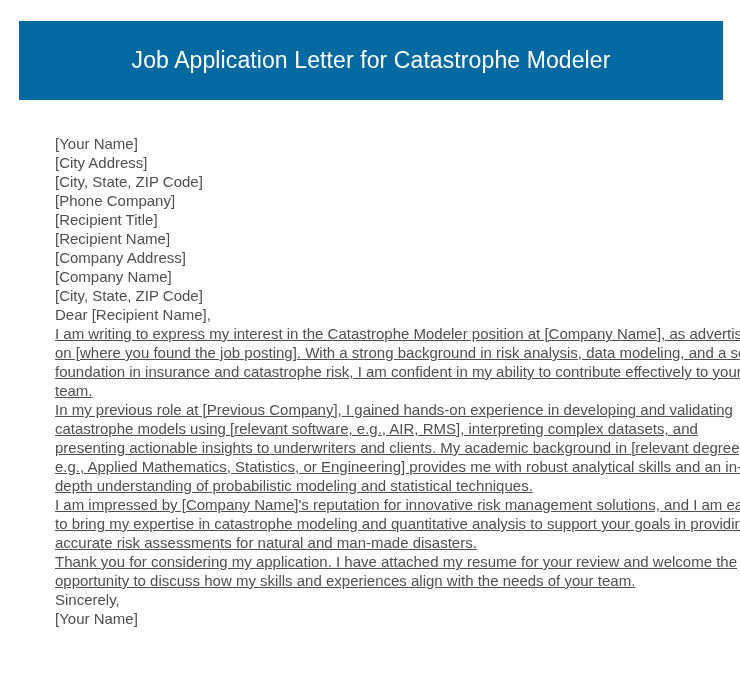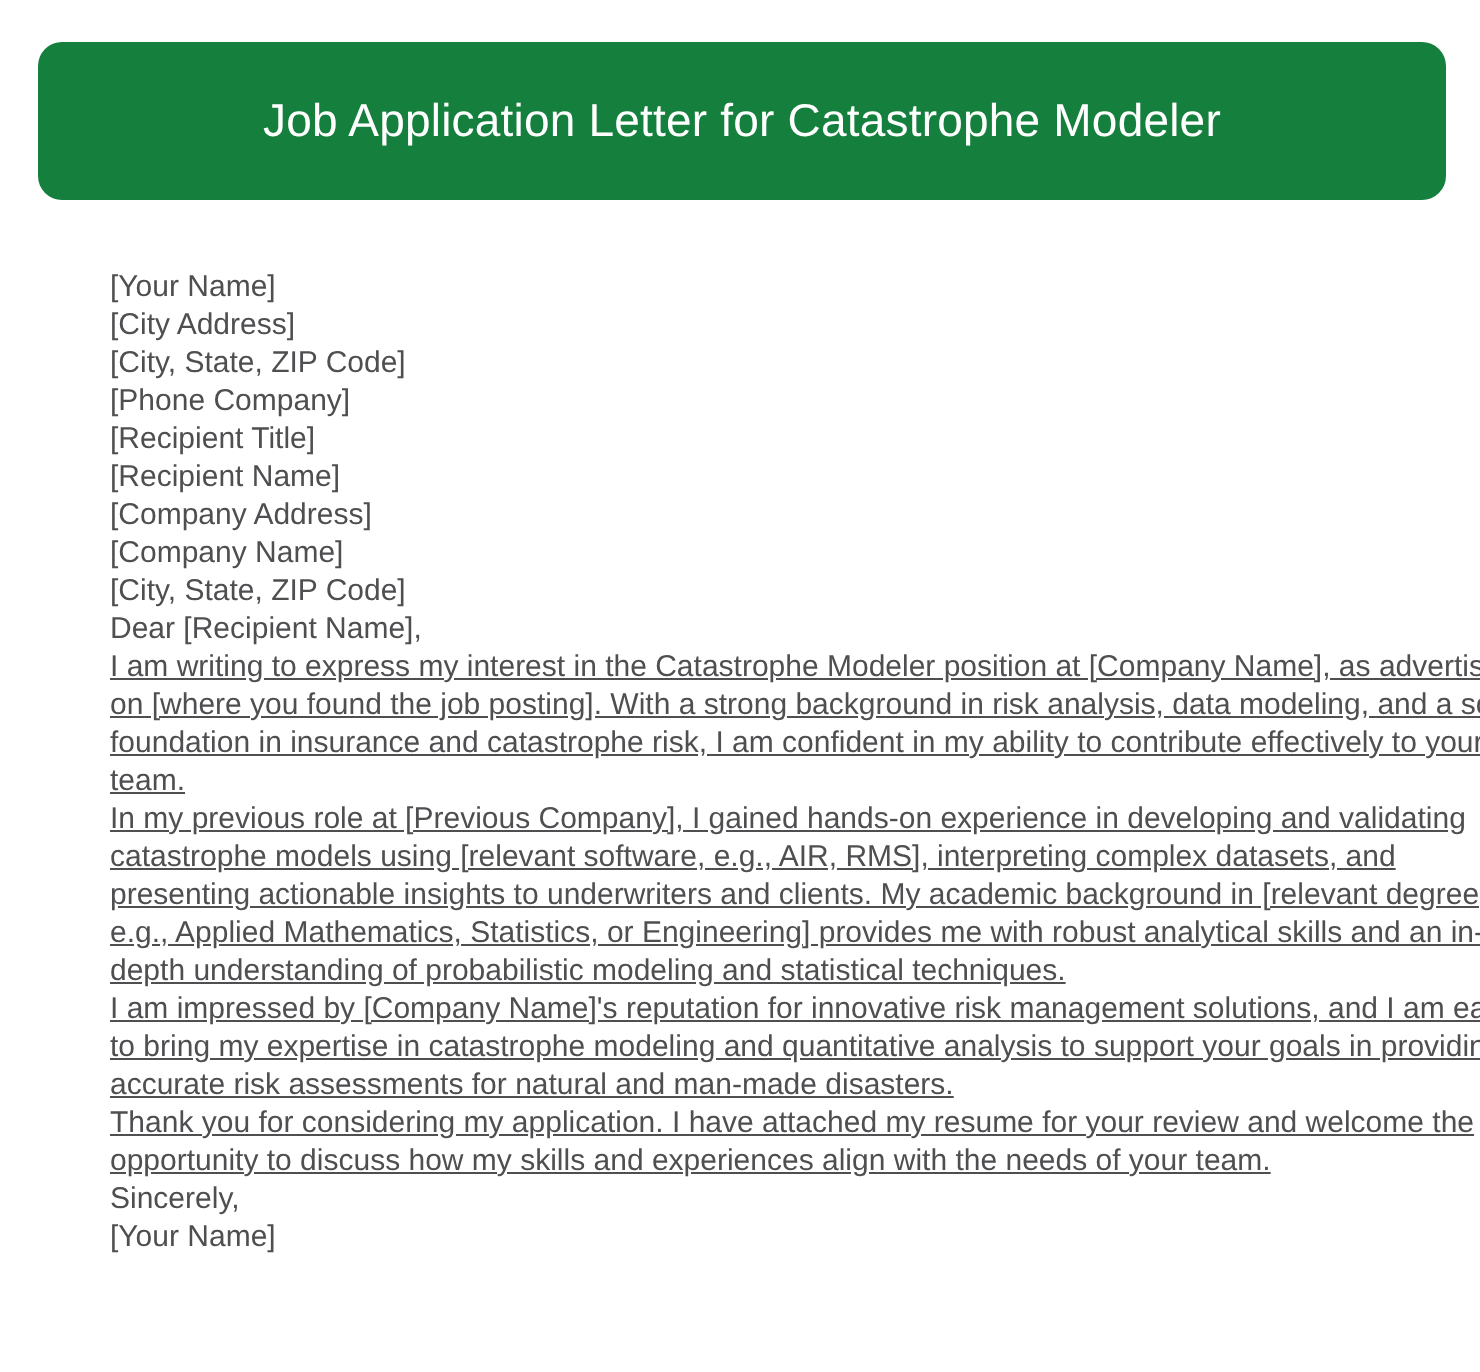--- a/index.html
+++ b/index.html
@@ -21,26 +21,25 @@
     box-sizing: border-box;
   }
 
   
   .header-banner {
     position: absolute;
     left: 19px;
     top: 21px;
     width: 704px;
     height: 79px;
-    background: #15803d;
+    background: #0369a1;
     display: flex;
     align-items: center;
     justify-content: center;
     box-sizing: border-box;
-    border-radius: 12px;
   }
   .header-title {
     color: #ffffff;
     font-size: 23px;
     font-weight: 400;
     line-height: 1.2;
     letter-spacing: 0.1px;
     text-align: center;
     white-space: nowrap;
   }

